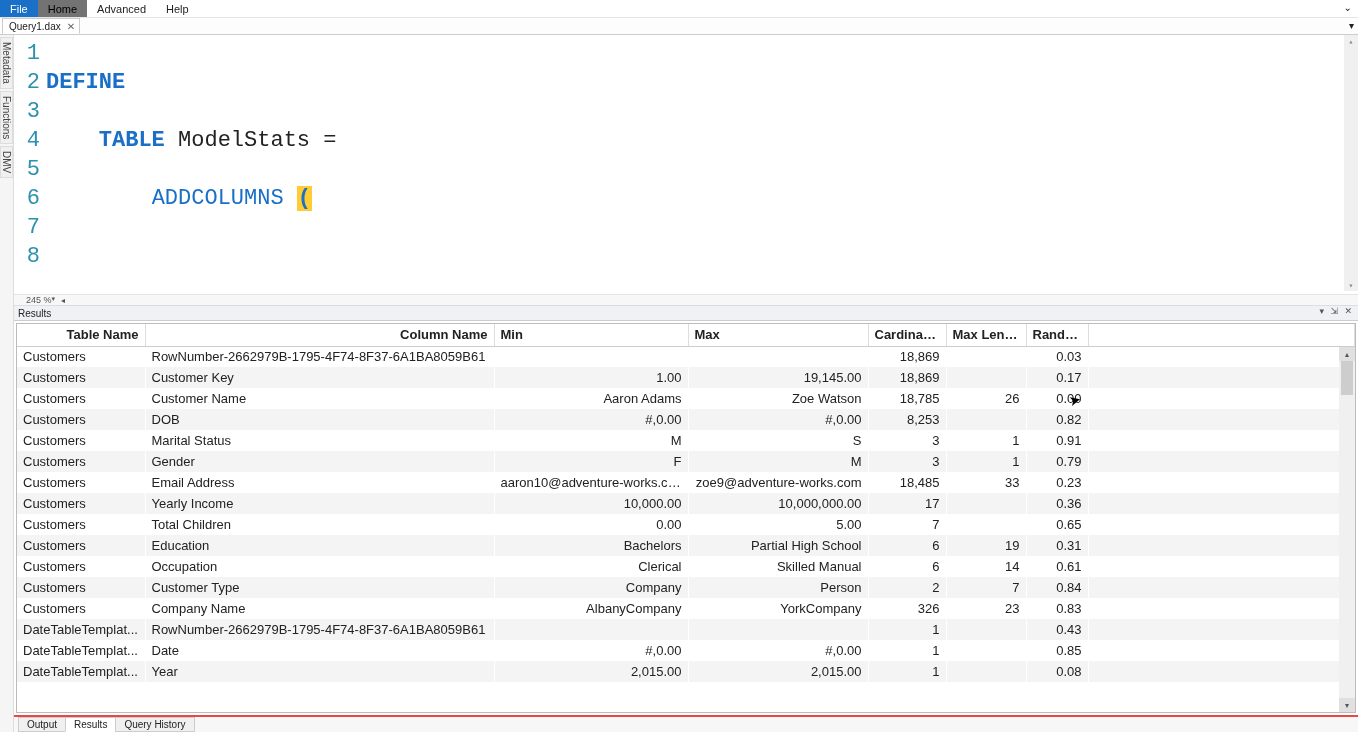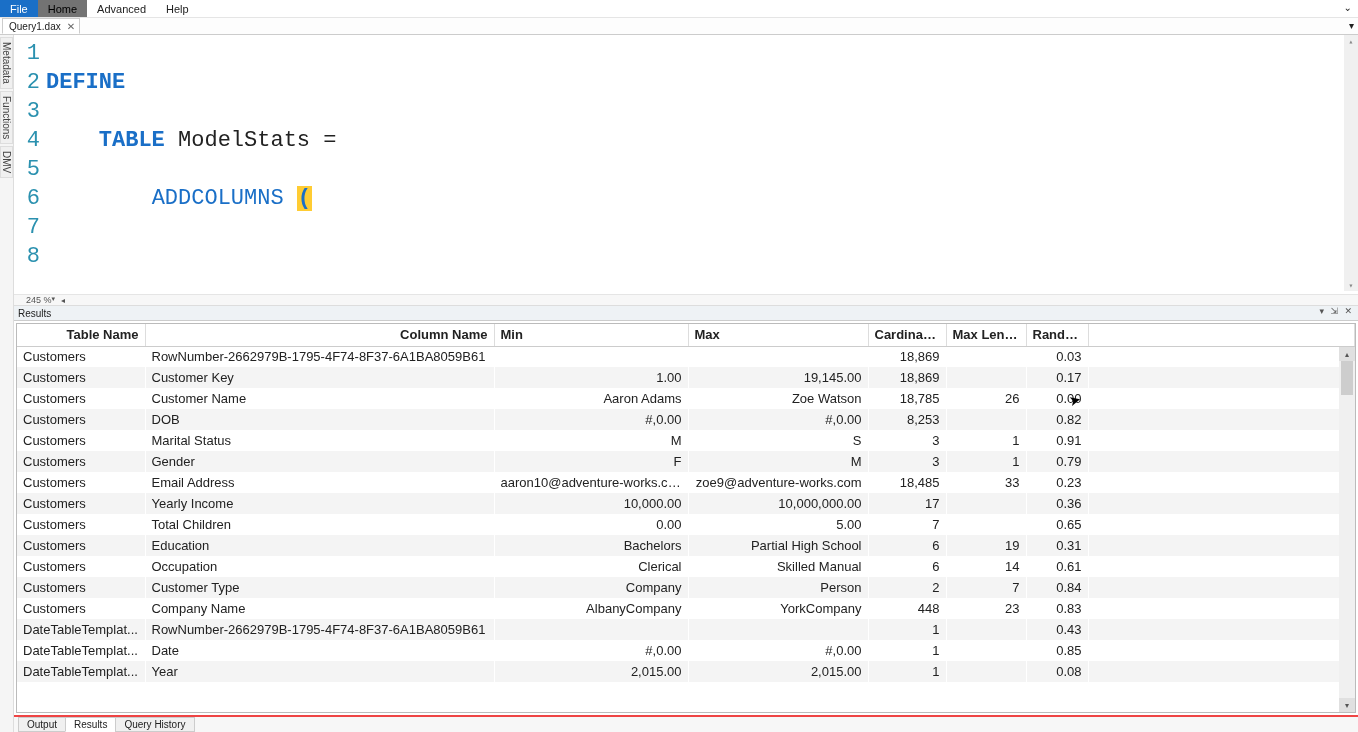--- a/index.html
+++ b/index.html
@@ -292,21 +292,21 @@
                     <td class="num">2</td>
                     <td class="num">7</td>
                     <td class="num">0.84</td>
                     <td></td>
                   </tr>
                   <tr class="even">
                     <td>Customers</td>
                     <td>Company Name</td>
                     <td class="num">AlbanyCompany</td>
                     <td class="num">YorkCompany</td>
-                    <td class="num">448</td>
+                    <td class="num">326</td>
                     <td class="num">23</td>
                     <td class="num">0.83</td>
                     <td></td>
                   </tr>
                   <tr class="odd">
                     <td>DateTableTemplat...</td>
                     <td>RowNumber-2662979B-1795-4F74-8F37-6A1BA8059B61</td>
                     <td class="num"></td>
                     <td class="num"></td>
                     <td class="num">1</td>

